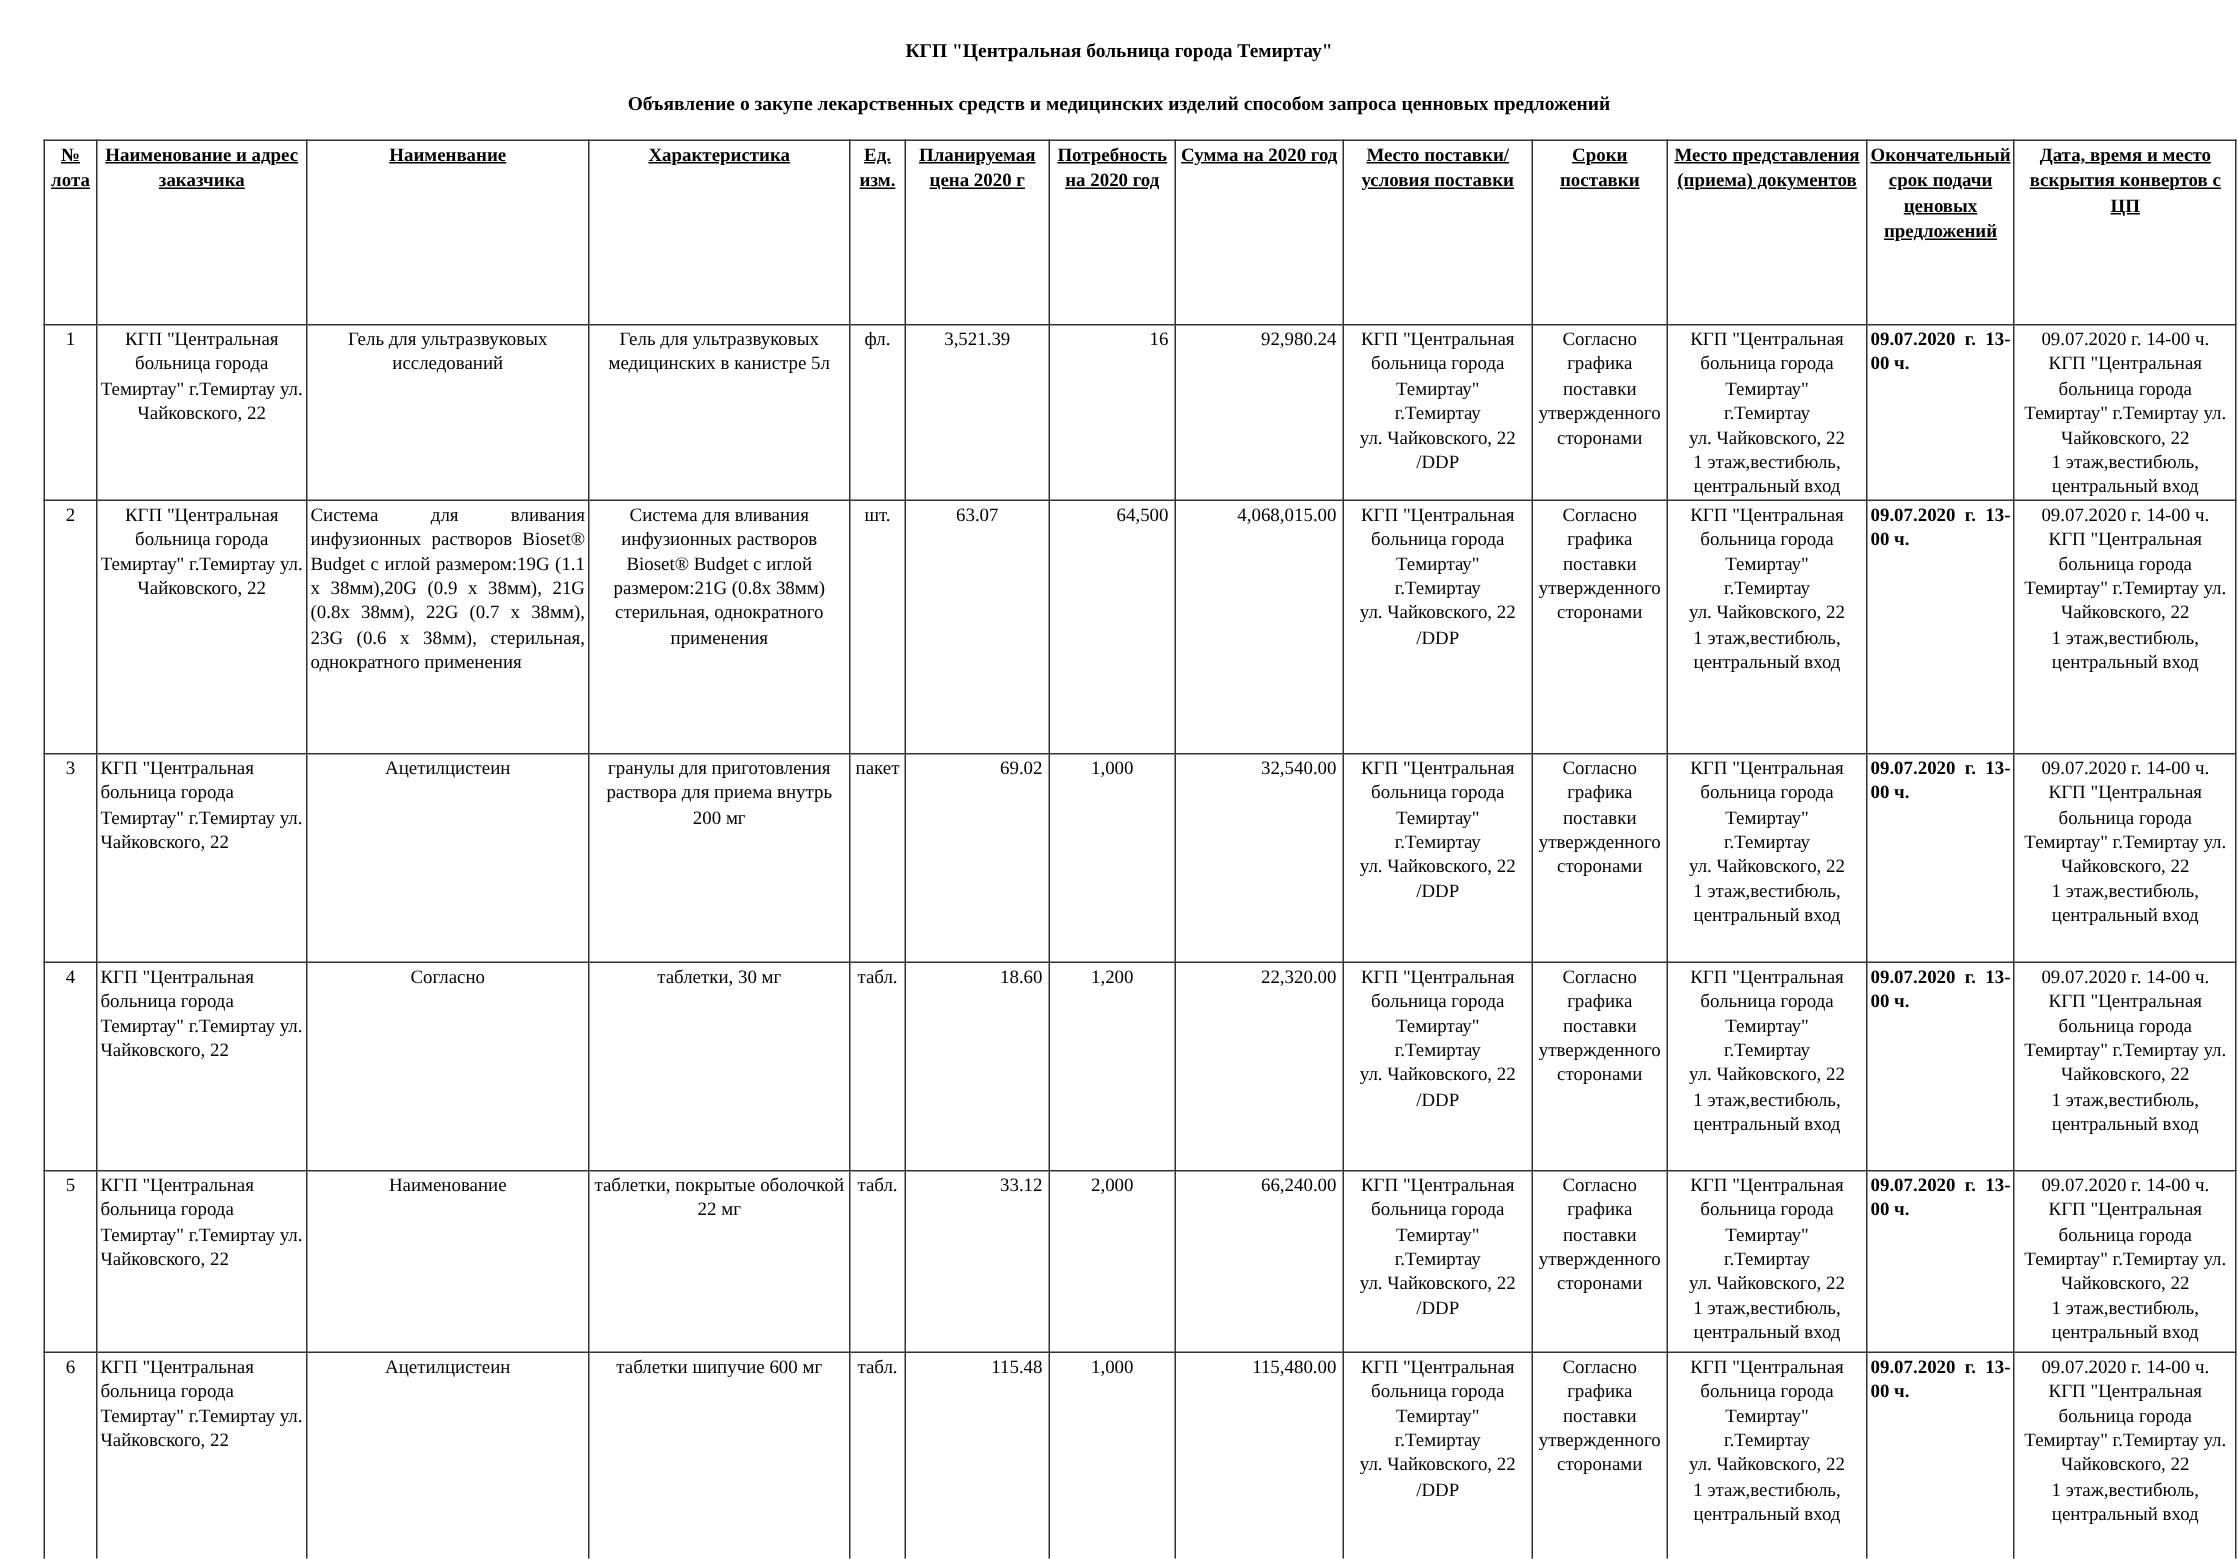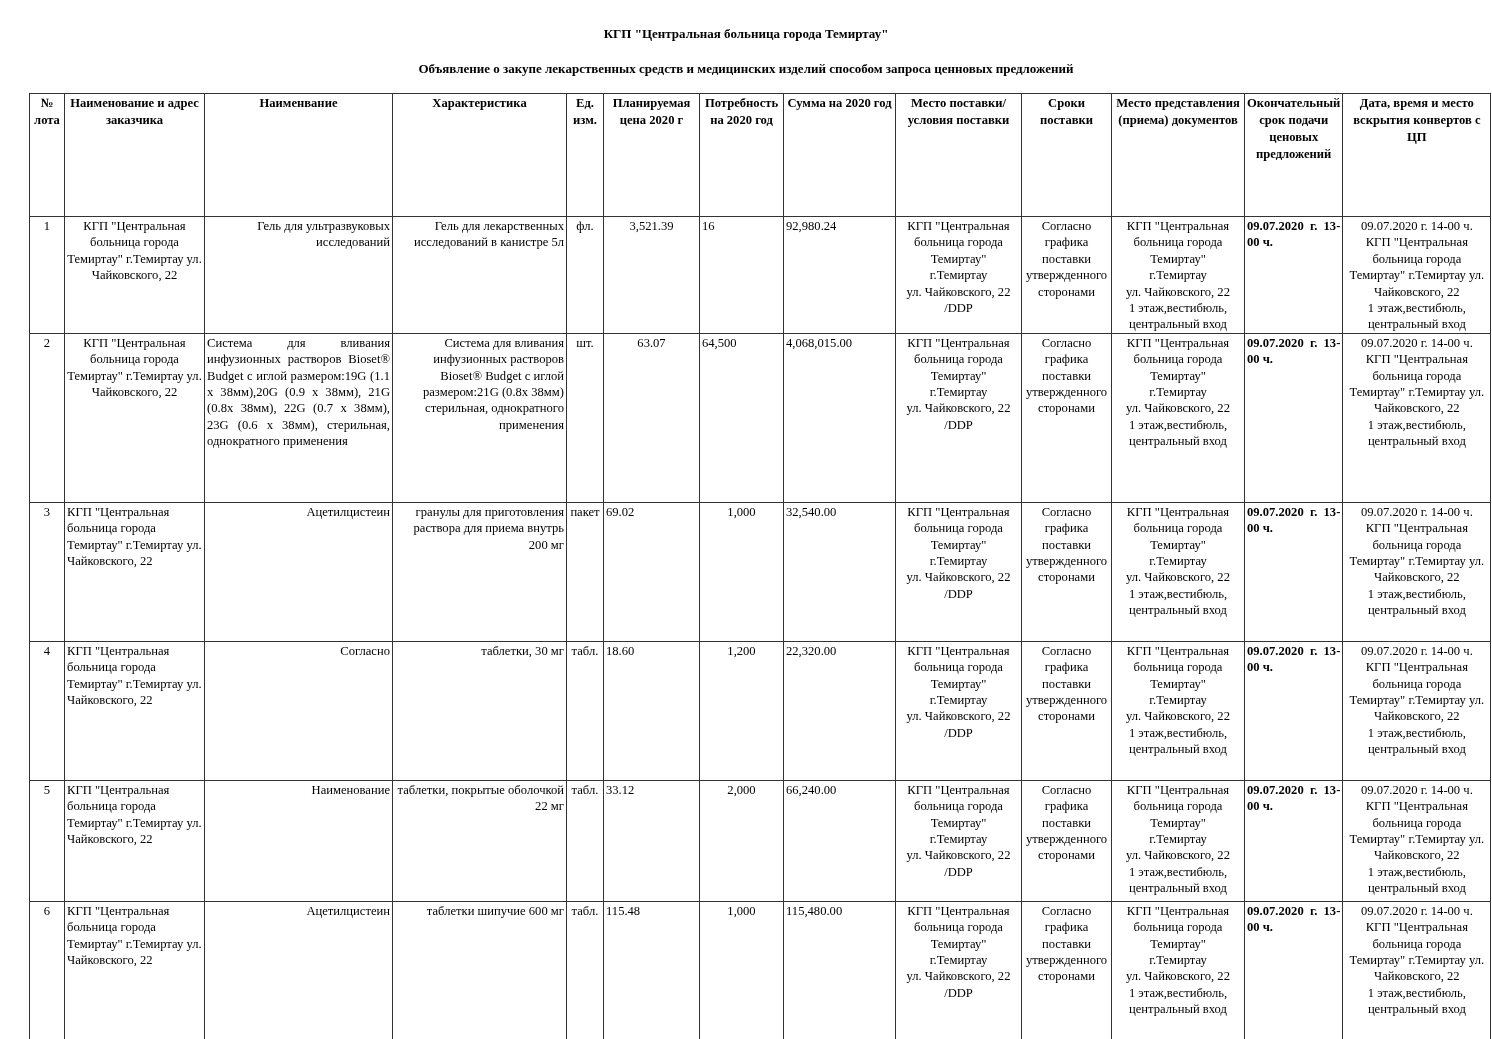--- a/index.html
+++ b/index.html
@@ -6,24 +6,24 @@
   body { width: 1492px; height: 1039px; position: relative; overflow: hidden;
          font-family: "Liberation Serif", "DejaVu Serif", serif; color: #000; }
   .title { position: absolute; left: 0; width: 1492px; text-align: center;
            font-weight: bold; font-size: 13px; }
   #t1 { top: 26px; }
   #t2 { top: 61px; }
   table { position: absolute; left: 29px; top: 93px; border-collapse: collapse;
           table-layout: fixed; font-size: 12.6px; line-height: 16.4px; }
   td, th { border: 1px solid #333; vertical-align: top; padding: 1px 2px 0 2px;
            overflow: hidden; word-wrap: break-word; }
-  th { font-weight: bold; text-align: center; height: 121px; font-size: 12.6px; line-height: 17px; }
+  th { font-weight: bold; text-align: center; height: 121px; font-size: 12.6px; line-height: 17px; text-decoration: underline; }
   .c { text-align: center; }
-  .r { text-align: left; padding-right: 4px; }
-  .l { text-align: right; }
+  .r { text-align: right; padding-right: 4px; }
+  .l { text-align: center; }
   .j { text-align: justify; text-align-last: left; }
   .deadline { text-align: justify; font-weight: bold; margin-top: 29px; }
   tr.h1 td { height: 103px; }
   tr.h2 td { height: 167px; }
   tr.h3 td { height: 137px; }
   tr.h4 td { height: 137px; }
   tr.h5 td { height: 119px; }
   tr.h6 td { height: 138px; }
   .pre { white-space: pre-line; }
   .cust-l { text-align: left; }
@@ -65,21 +65,21 @@
       <th>Место представления (приема) документов</th>
       <th>Окончательный срок подачи ценовых предложений</th>
       <th>Дата, время и место вскрытия конвертов с ЦП</th>
     </tr>
   </thead>
   <tbody>
     <tr class="h1">
       <td class="c">1</td>
       <td class="c">КГП "Центральная больница города Темиртау"  г.Темиртау ул. Чайковского, 22</td>
       <td class="l">Гель для ультразвуковых исследований</td>
-      <td class="l">Гель для лекарственных исследований в канистре 5л</td>
+      <td class="l">Гель для ультразвуковых медицинских в канистре 5л</td>
       <td class="c">фл.</td>
       <td class="c">3,521.39</td>
       <td class="r">16</td>
       <td class="r">92,980.24</td>
       <td class="c pre">КГП "Центральная больница города Темиртау"
 г.Темиртау
 ул. Чайковского, 22
 /DDP</td>
       <td class="c">Согласно графика поставки утвержденного сторонами</td>
       <td class="c pre">КГП "Центральная больница города Темиртау"

